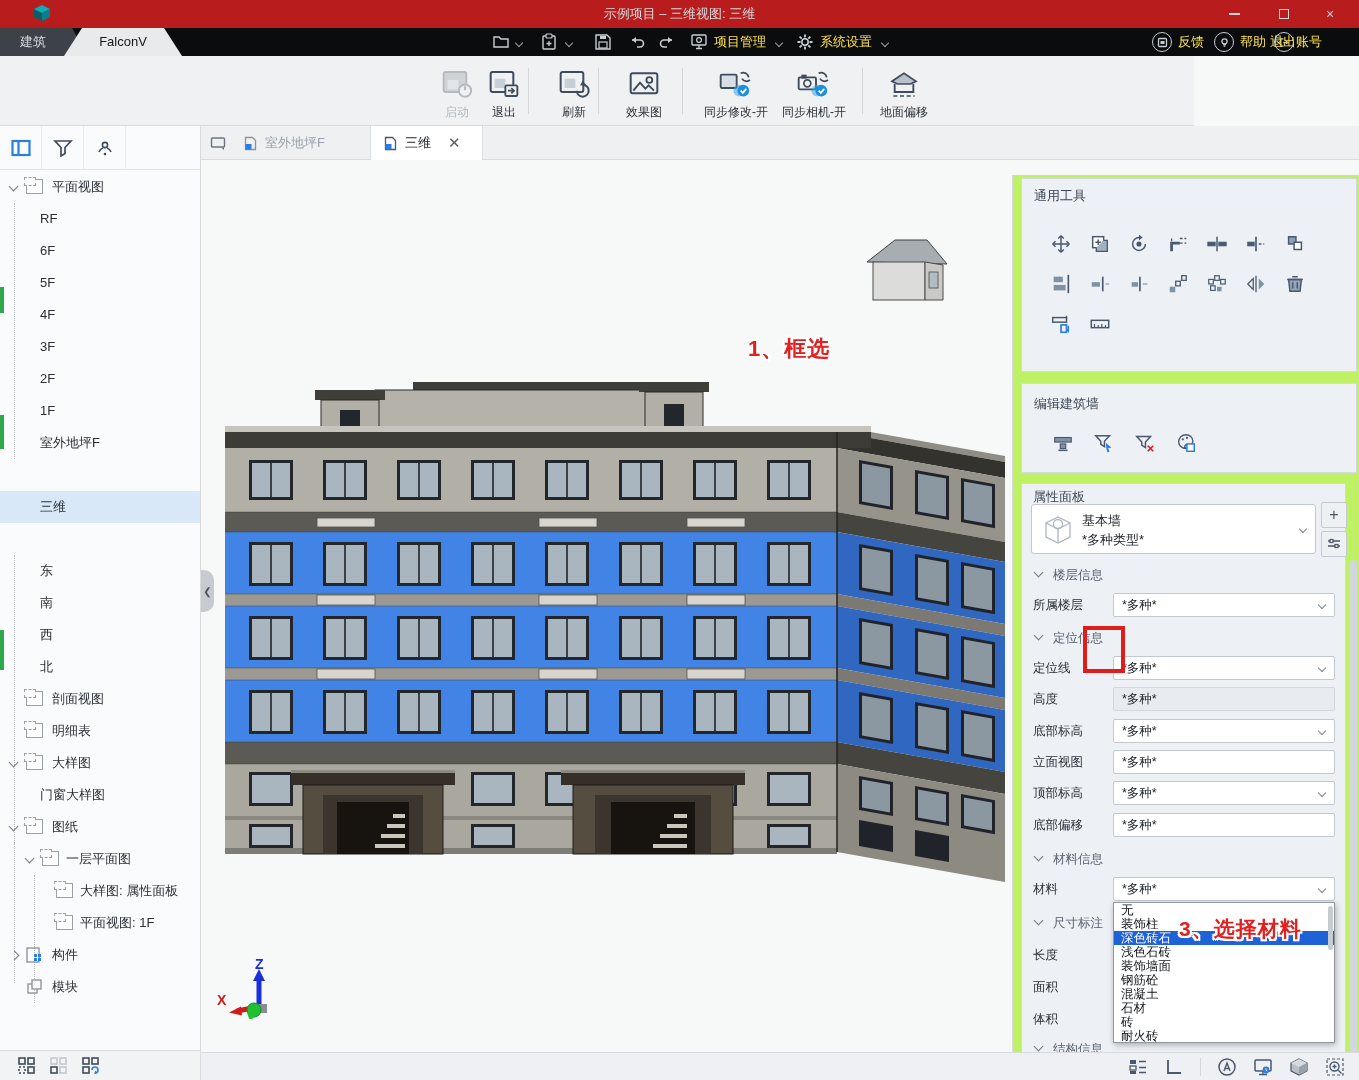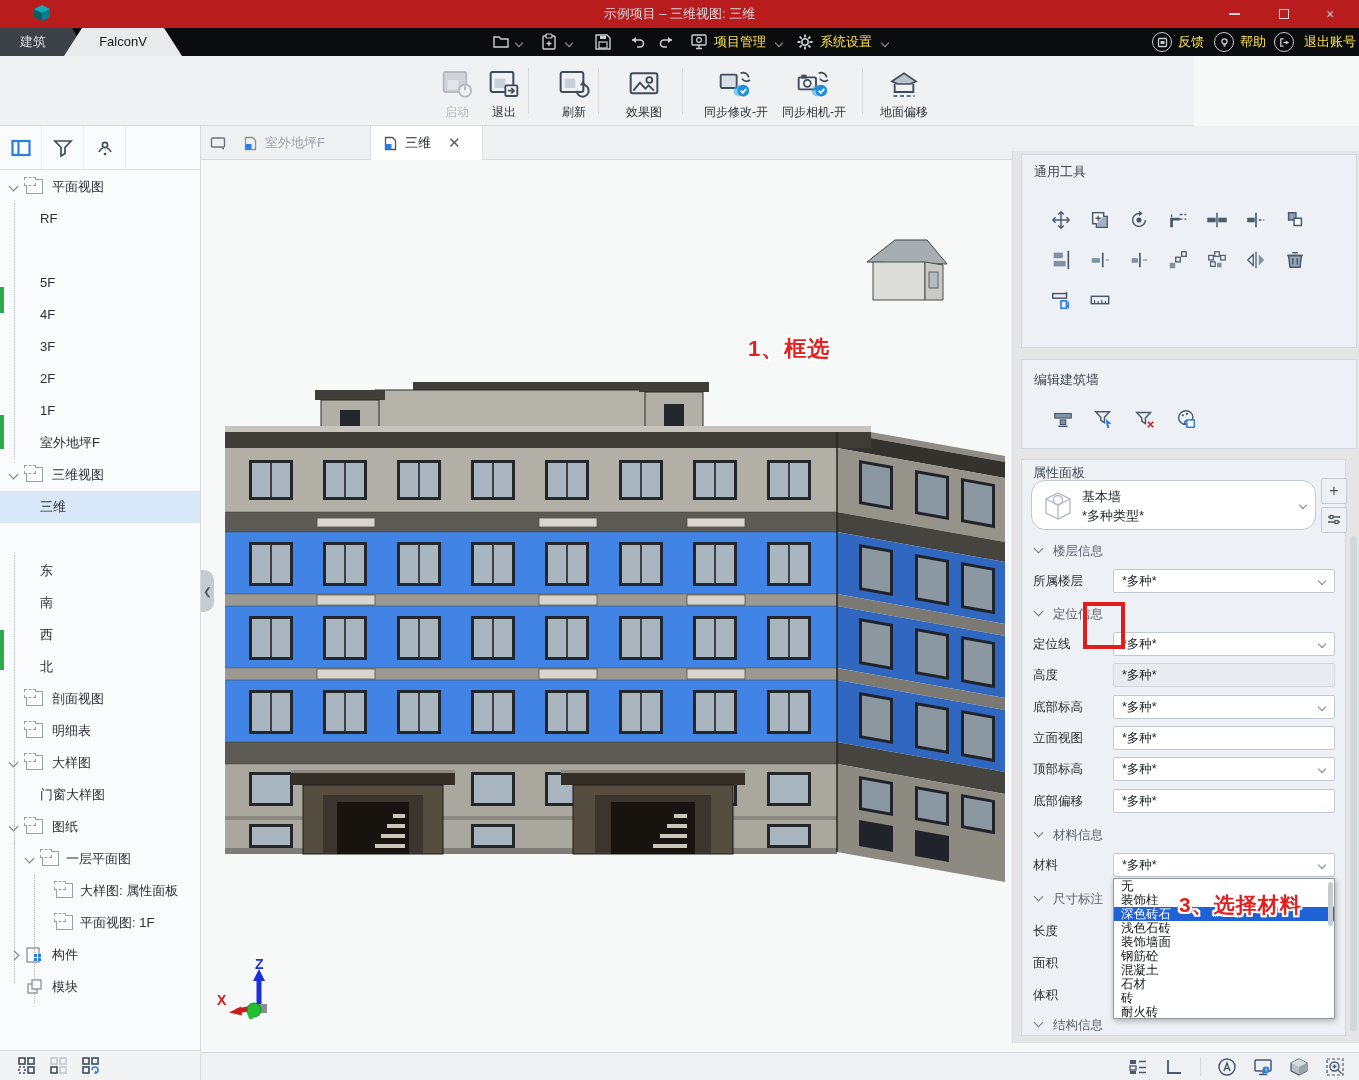--- a/index.html
+++ b/index.html
@@ -60,34 +60,34 @@
   #dtab2 { left:170px; width:112px; color:#1c2126; background:#ffffff; border-right:1px solid #dcdfe2; }
   .dclose { margin-left:10px; color:#555c63; font-size:15px; }
 
   
   #viewport { left:201px; top:160px; width:811px; height:892px; background:#f7f8f8; overflow:hidden; }
   .redtext { color:#e32020; font-weight:bold; font-size:22px; letter-spacing:1px;
     text-shadow:-2px -2px 0 #fff,2px -2px 0 #fff,-2px 2px 0 #fff,2px 2px 0 #fff,0 2px 0 #fff,2px 0 0 #fff,0 -2px 0 #fff,-2px 0 0 #fff; }
   #collapse-tab { left:0; top:410px; width:13px; height:42px; background:#c7cacf; border-radius:0 10px 10px 0; display:flex; align-items:center; justify-content:center; color:#4b5258; font-size:10px; }
 
   
-  #rightpanel { left:1012px; top:151px; width:347px; height:892px; background:#e5e5e5; border-left:1px solid #d8dade; }
+  #rightpanel { left:1012px; top:175px; width:347px; height:892px; background:#bef264; border-left:1px solid #d8dade; }
   .pbox { position:absolute; border:1px solid #d3d8de; background:#edf0f4; }
   .ptitle { position:absolute; font-size:13px; color:#3d4653; }
   .itool { width:26px; height:26px; display:flex; align-items:center; justify-content:center; }
   .itool svg { width:22px; height:22px; }
   .irow { position:absolute; display:flex; gap:13px; }
   .sect { position:absolute; font-size:12.5px; color:#57606d; }
   .sect .tcaret { position:relative; display:inline-block; left:0; top:-2px; margin-right:10px; }
   .flabel { position:absolute; left:20px; font-size:12.5px; color:#2a3038; line-height:24px; }
   .field { position:absolute; left:100px; width:222px; height:24px; background:#fff; border:1px solid #c2c8d0; border-radius:2px; font-size:12.5px; color:#20262c; line-height:22px; padding-left:8px; }
   .field.dis { background:#e8ebef; border-color:#d3d8dd; }
   .fcaret { position:absolute; right:8px; top:8px; width:7px; height:7px; }
   .fcaret::before { content:""; position:absolute; width:5px; height:5px; border-right:1.5px solid #7d868f; border-bottom:1.5px solid #7d868f; transform:rotate(45deg); }
-  #typebox { left:18px; top:329px; width:285px; height:50px; background:#fff; border:1px solid #c2c8d0; border-radius:14px; }
+  #typebox { left:18px; top:329px; width:285px; height:50px; background:#fff; border:1px solid #c2c8d0; border-radius:3px; }
   .sqbtn { position:absolute; width:26px; height:26px; background:#eef1f4; border:1px solid #c6cbd2; border-radius:2px; display:flex; align-items:center; justify-content:center; color:#4b5662; font-size:16px; }
   #dropdown { position:absolute; left:100px; top:727px; width:222px; height:141px; background:#fff; border:1px solid #8f969e; box-shadow:1px 2px 6px rgba(0,0,0,.28); z-index:5; }
   .opt { height:14px; line-height:14px; font-size:12.5px; color:#14181c; padding-left:7px; white-space:nowrap; }
   .opt.sel { background:#1f62d6; color:#fff; }
   #ddscroll { position:absolute; right:1px; top:3px; width:5px; height:44px; background:#c7ccd2; border-radius:3px; }
   #redbox { left:61px; top:242px; width:42px; height:47px; border:4px solid #e01d1d; z-index:4; }
   #pscroll { left:337px; top:385px; width:7px; height:495px; background:#d2d7dc; border-radius:4px; }
 
   
   #statusbar { left:201px; top:1052px; width:1158px; height:28px; background:#eef0f3; border-top:1px solid #d8dade; display:flex; align-items:center; justify-content:flex-end; gap:16px; padding-right:14px; }
@@ -181,21 +181,21 @@
         </svg>
       </div>
     <div class="abs mlabel" style="left:1240px">帮助</div>
     <div class="abs circ" style="left:1274px">
       <svg viewBox="0 0 11 11">
           <path d="M4.5 1.8 h-2.7 v7.4 h2.7" fill="none" stroke="#c8cdd3" stroke-width="1.3"></path>
           <path d="M4.5 5.5 h5" stroke="#c8cdd3" stroke-width="1.3"></path>
           <polygon points="9.8,5.5 6.8,3.6 6.8,7.4" fill="#c8cdd3"></polygon>
         </svg>
       </div>
-    <div class="abs mlabel" style="left:1304px">退出账号</div>
+    <div class="abs mlabel" style="left:1270px">退出账号</div>
   </div>
 
   <div class="abs" id="bigbar">
     <div class="abs tool disabled" style="left:425px">
       <div class="ticon">
           <svg width="32" height="32" viewBox="0 0 24 24">
             <rect x="2" y="3" width="17" height="15" rx="1.5" fill="#cfd3d8" stroke="#b6bbc1" stroke-width="1.4"></rect>
             <rect x="5" y="9" width="8" height="7" fill="#e3e6e9"></rect>
             <circle cx="18" cy="17" r="4.6" fill="#f0f1f3" stroke="#b6bbc1" stroke-width="1.5"></circle>
             <path d="M18 13.6 v3" stroke="#b6bbc1" stroke-width="1.6"></path>
@@ -305,42 +305,40 @@
     <div class="abs dot" style="left:34px;top:749px;height:128px"></div>
 
     <div class="abs trow" style="top:45px">
         <span class="tcaret"></span>
         <span class="vicon" style="left:26px"></span>
         <span class="tlab" style="left:52px">平面视图</span>
       </div>
     <div class="abs trow" style="top:77px">
         <span class="tlab" style="left:40px">RF</span>
       </div>
+    <div class="abs trow" style="top:109px">
+        <span class="tlab" style="left:40px">6F</span>
+      </div>
     <div class="abs trow" style="top:141px">
         <span class="tlab" style="left:40px">5F</span>
       </div>
     <div class="abs trow" style="top:173px">
         <span class="tlab" style="left:40px">4F</span>
       </div>
     <div class="abs trow" style="top:205px">
         <span class="tlab" style="left:40px">3F</span>
       </div>
     <div class="abs trow" style="top:237px">
         <span class="tlab" style="left:40px">2F</span>
       </div>
     <div class="abs trow" style="top:269px">
         <span class="tlab" style="left:40px">1F</span>
       </div>
     <div class="abs trow" style="top:301px">
         <span class="tlab" style="left:40px">室外地坪F</span>
-      </div>
-    <div class="abs trow" style="top:333px">
-        <span class="tcaret"></span>
-        <span class="vicon" style="left:26px"></span>
-        <span class="tlab" style="left:52px">三维视图</span>
       </div>
     <div class="abs trow sel" style="top:365px">
         <span class="tlab" style="left:40px">三维</span>
       </div>
     <div class="abs trow" style="top:429px">
         <span class="tlab" style="left:40px">东</span>
       </div>
     <div class="abs trow" style="top:461px">
         <span class="tlab" style="left:40px">南</span>
       </div>

